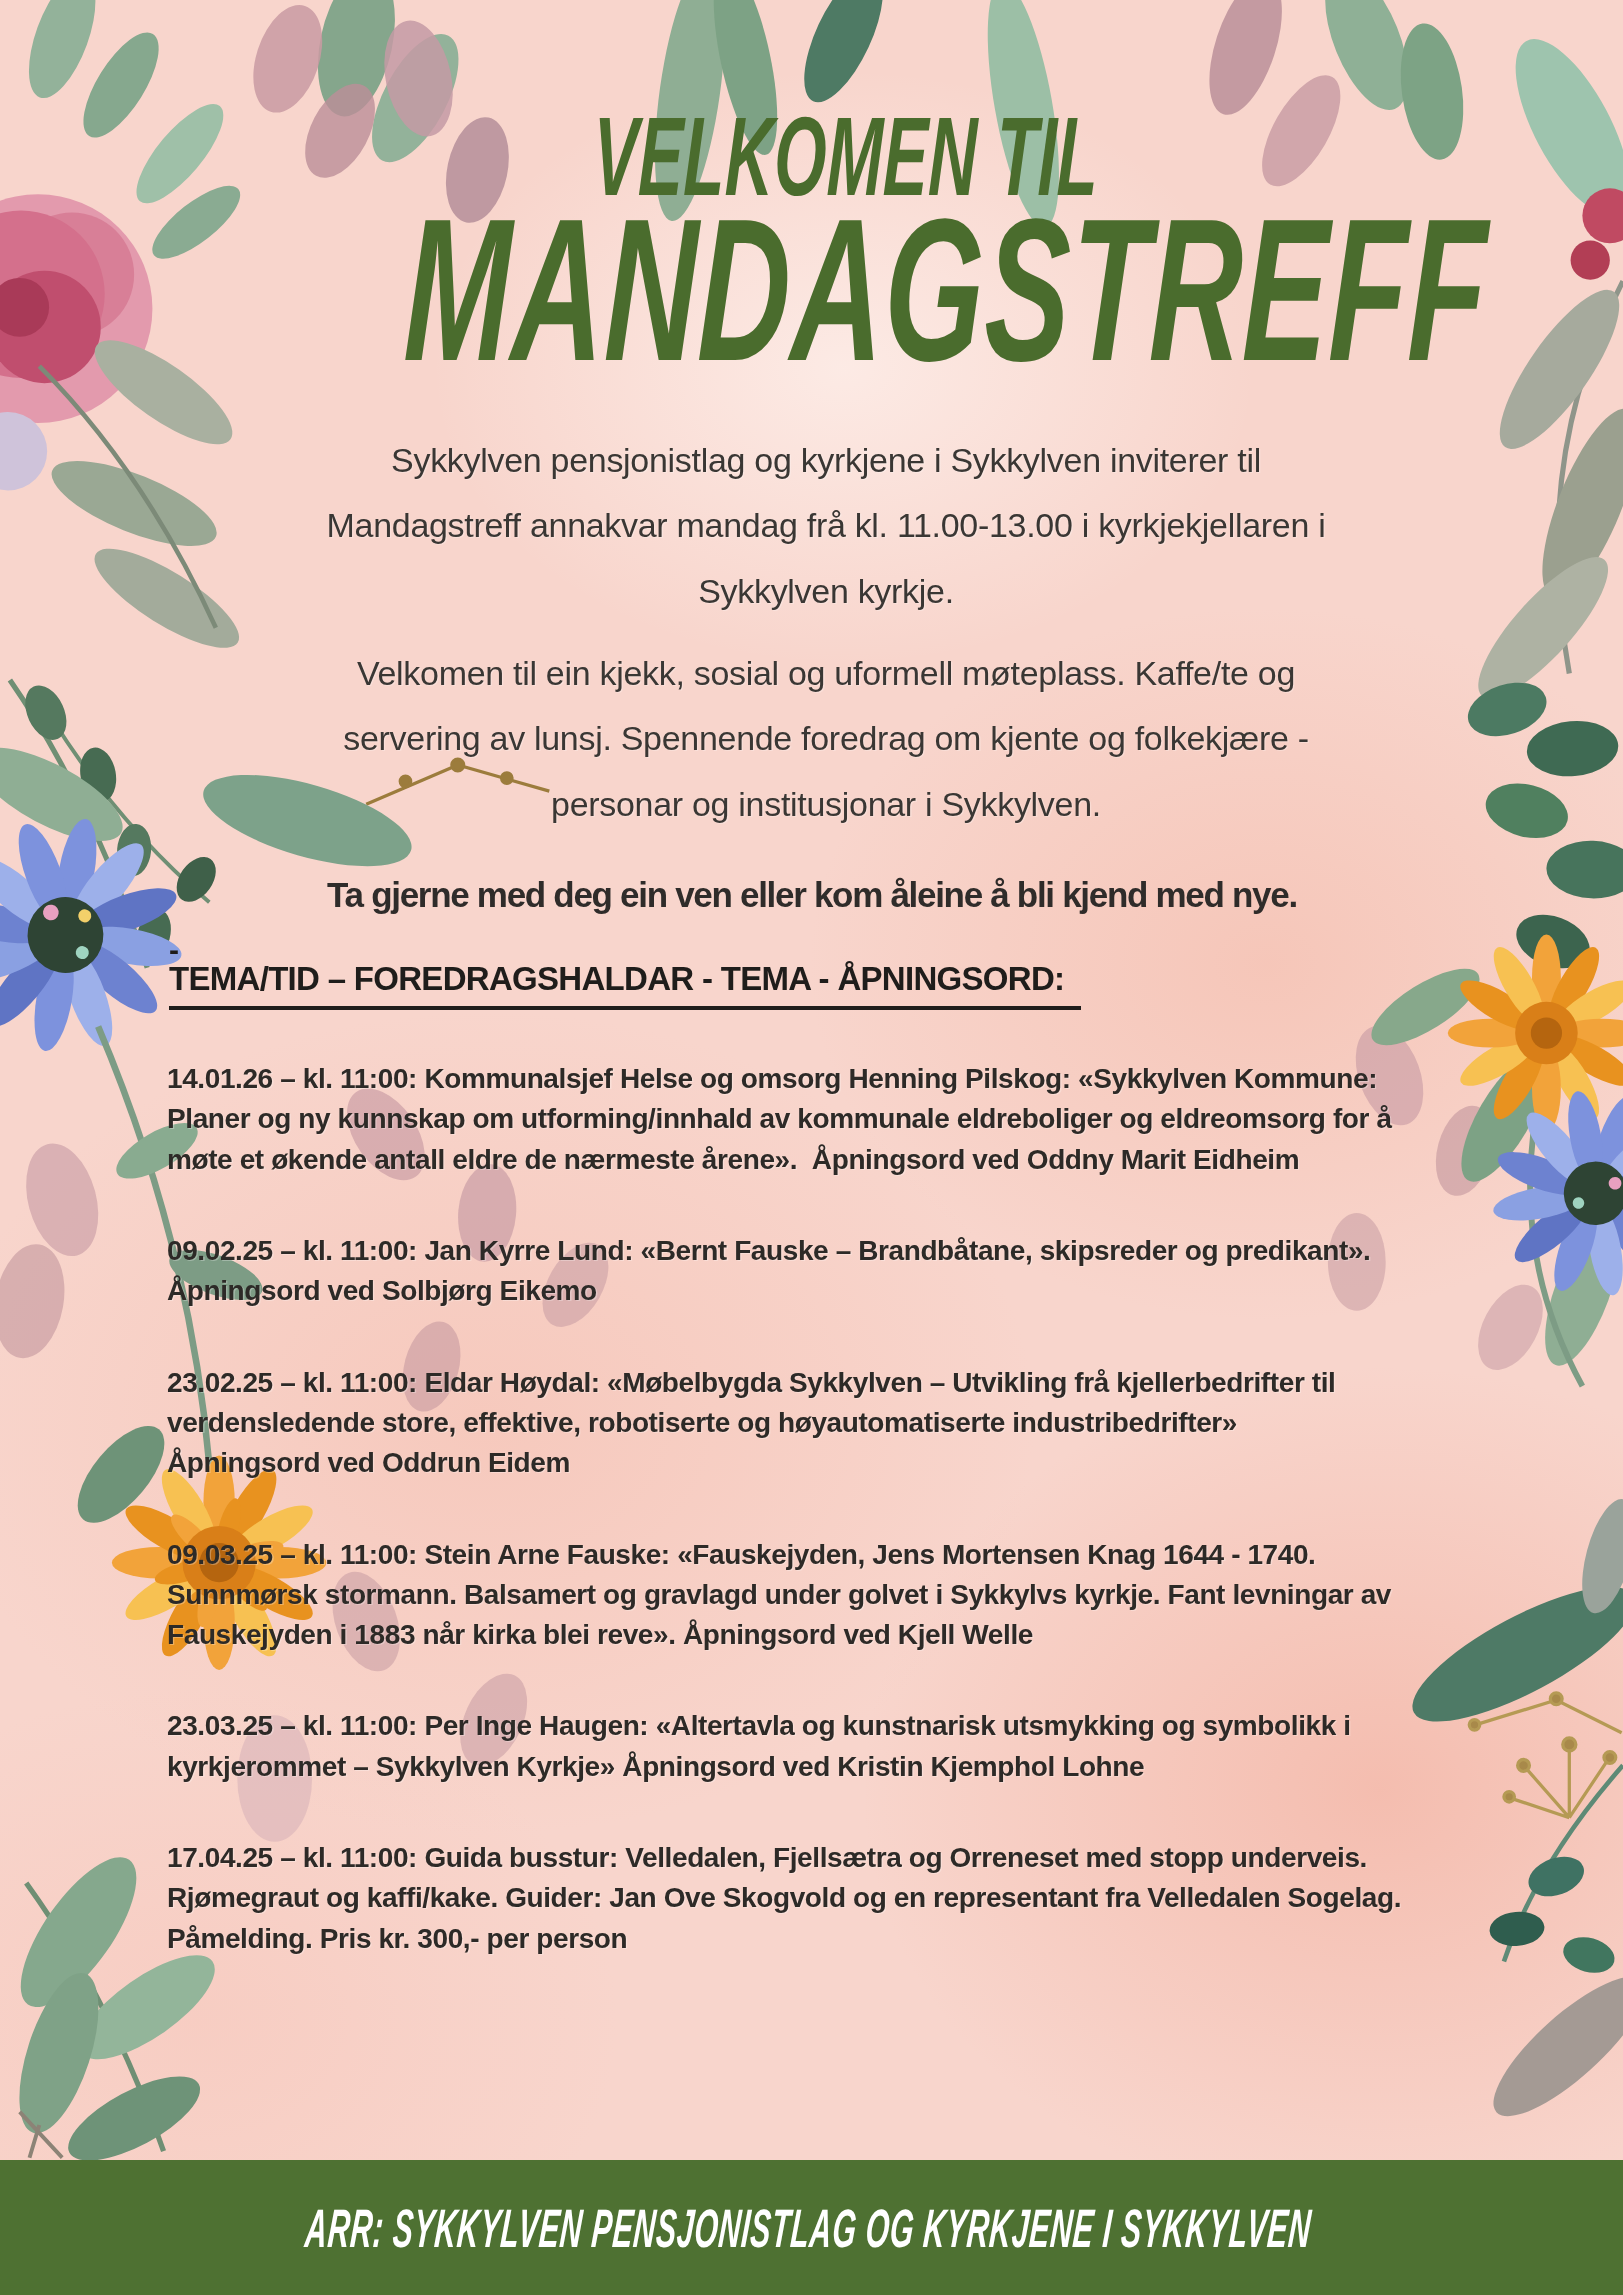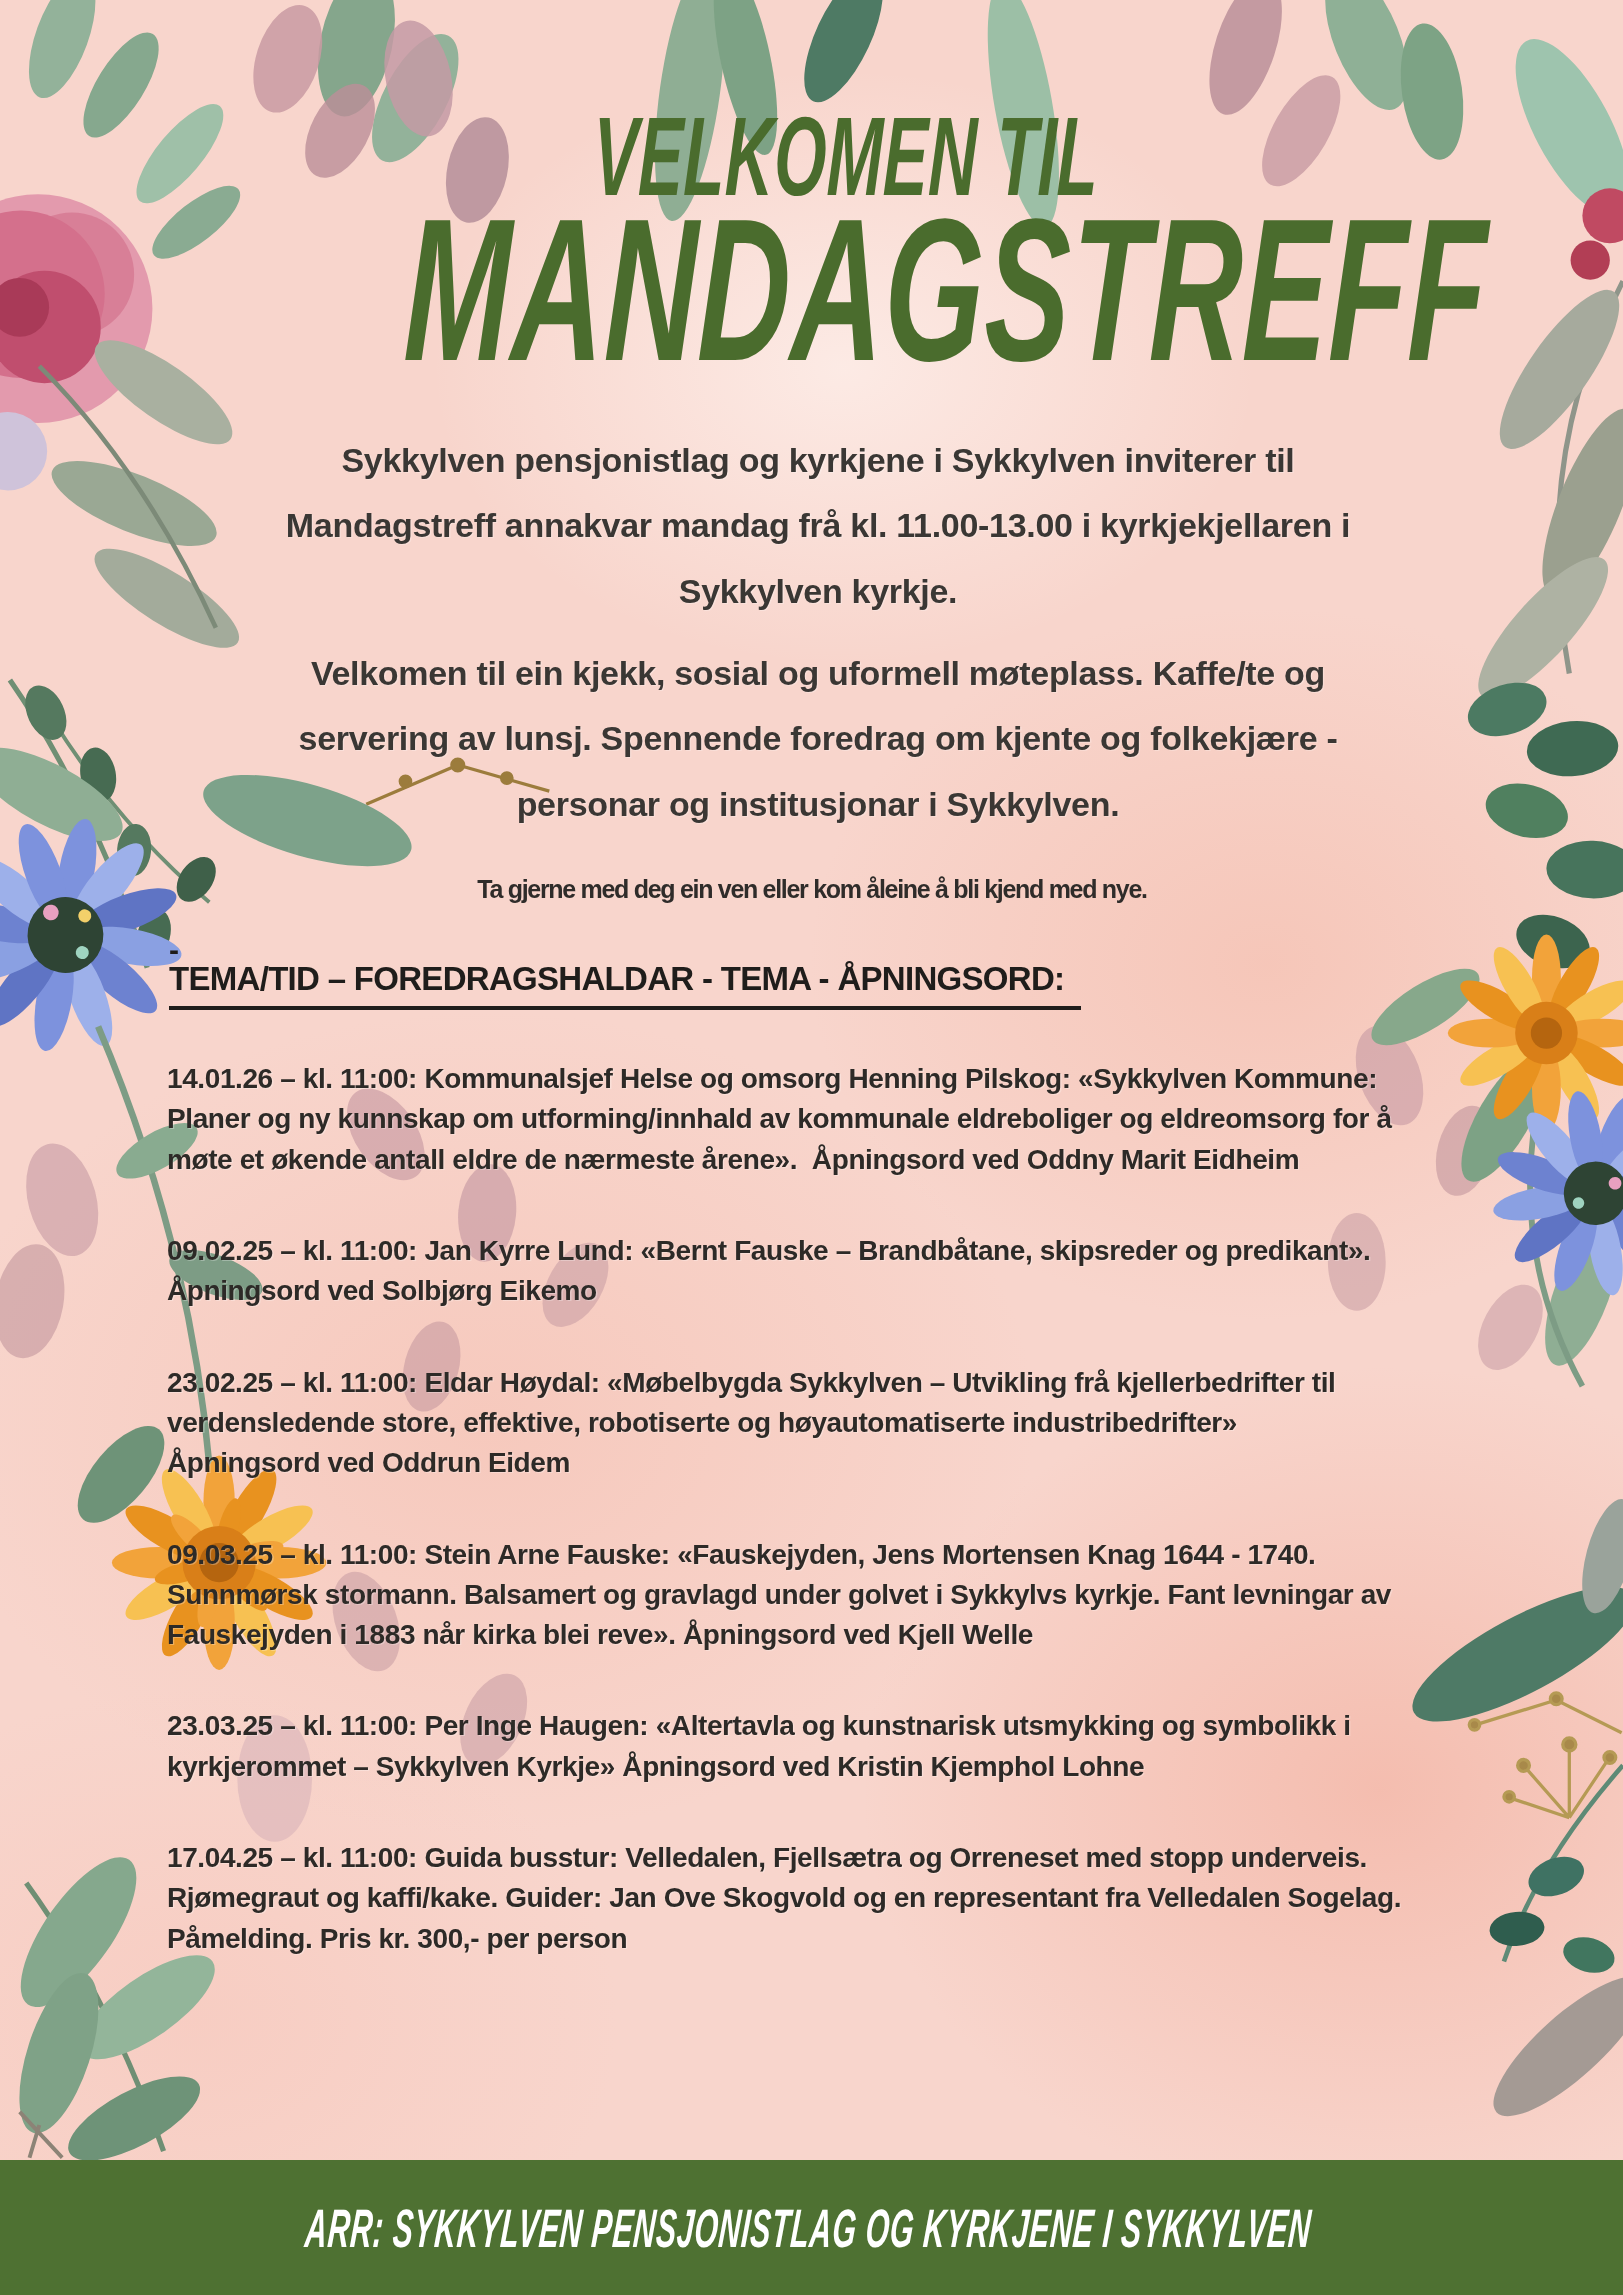--- a/index.html
+++ b/index.html
@@ -31,32 +31,32 @@
     transform:scaleX(.60) skewX(-2deg);transform-origin:50% 50%;
     margin-left:69px;letter-spacing:0.7px;white-space:nowrap;
   }
   .title-line2{
     font-size:203px;font-weight:bold;font-style:italic;line-height:1.0;
     transform:scaleX(.63) skewX(-2deg);transform-origin:50% 50%;
     margin-left:128px;margin-top:-27.5px;letter-spacing:1.3px;white-space:nowrap;
   }
 
   .intro{
-    position:absolute;left:164px;width:1308px;
-    text-align:center;font-weight:bold;color:#3a3734;
+    position:absolute;left:172px;width:1308px;
+    text-align:center;font-weight:normal;color:#3a3734;
     font-size:34px;line-height:1.92;letter-spacing:-0.3px;
     white-space:pre-wrap;
     text-shadow:1.3px 1.3px 0 rgba(255,255,255,.25);
   }
   .intro-1{top:428px;}
   .intro-2{top:641px;text-align:center;}
   .tagline{
     position:absolute;left:158px;width:1308px;top:875px;
     text-align:center;font-weight:bold;color:#2f2c2a;
-    font-size:25px;letter-spacing:-1.3px;
+    font-size:35px;letter-spacing:-1.3px;
   }
   .pre-heading-mark{
     position:absolute;left:169px;top:935px;
     font-size:30px;font-weight:bold;color:#1f1d1b;line-height:1;
   }
   .schedule-heading{
     position:absolute;left:169px;top:960px;
     font-size:33px;font-weight:bold;color:#1f1d1b;
     letter-spacing:-0.7px;white-space:nowrap;
     border-bottom:4.6px solid #1f1d1b;padding:0 17px 7.8px 0;

